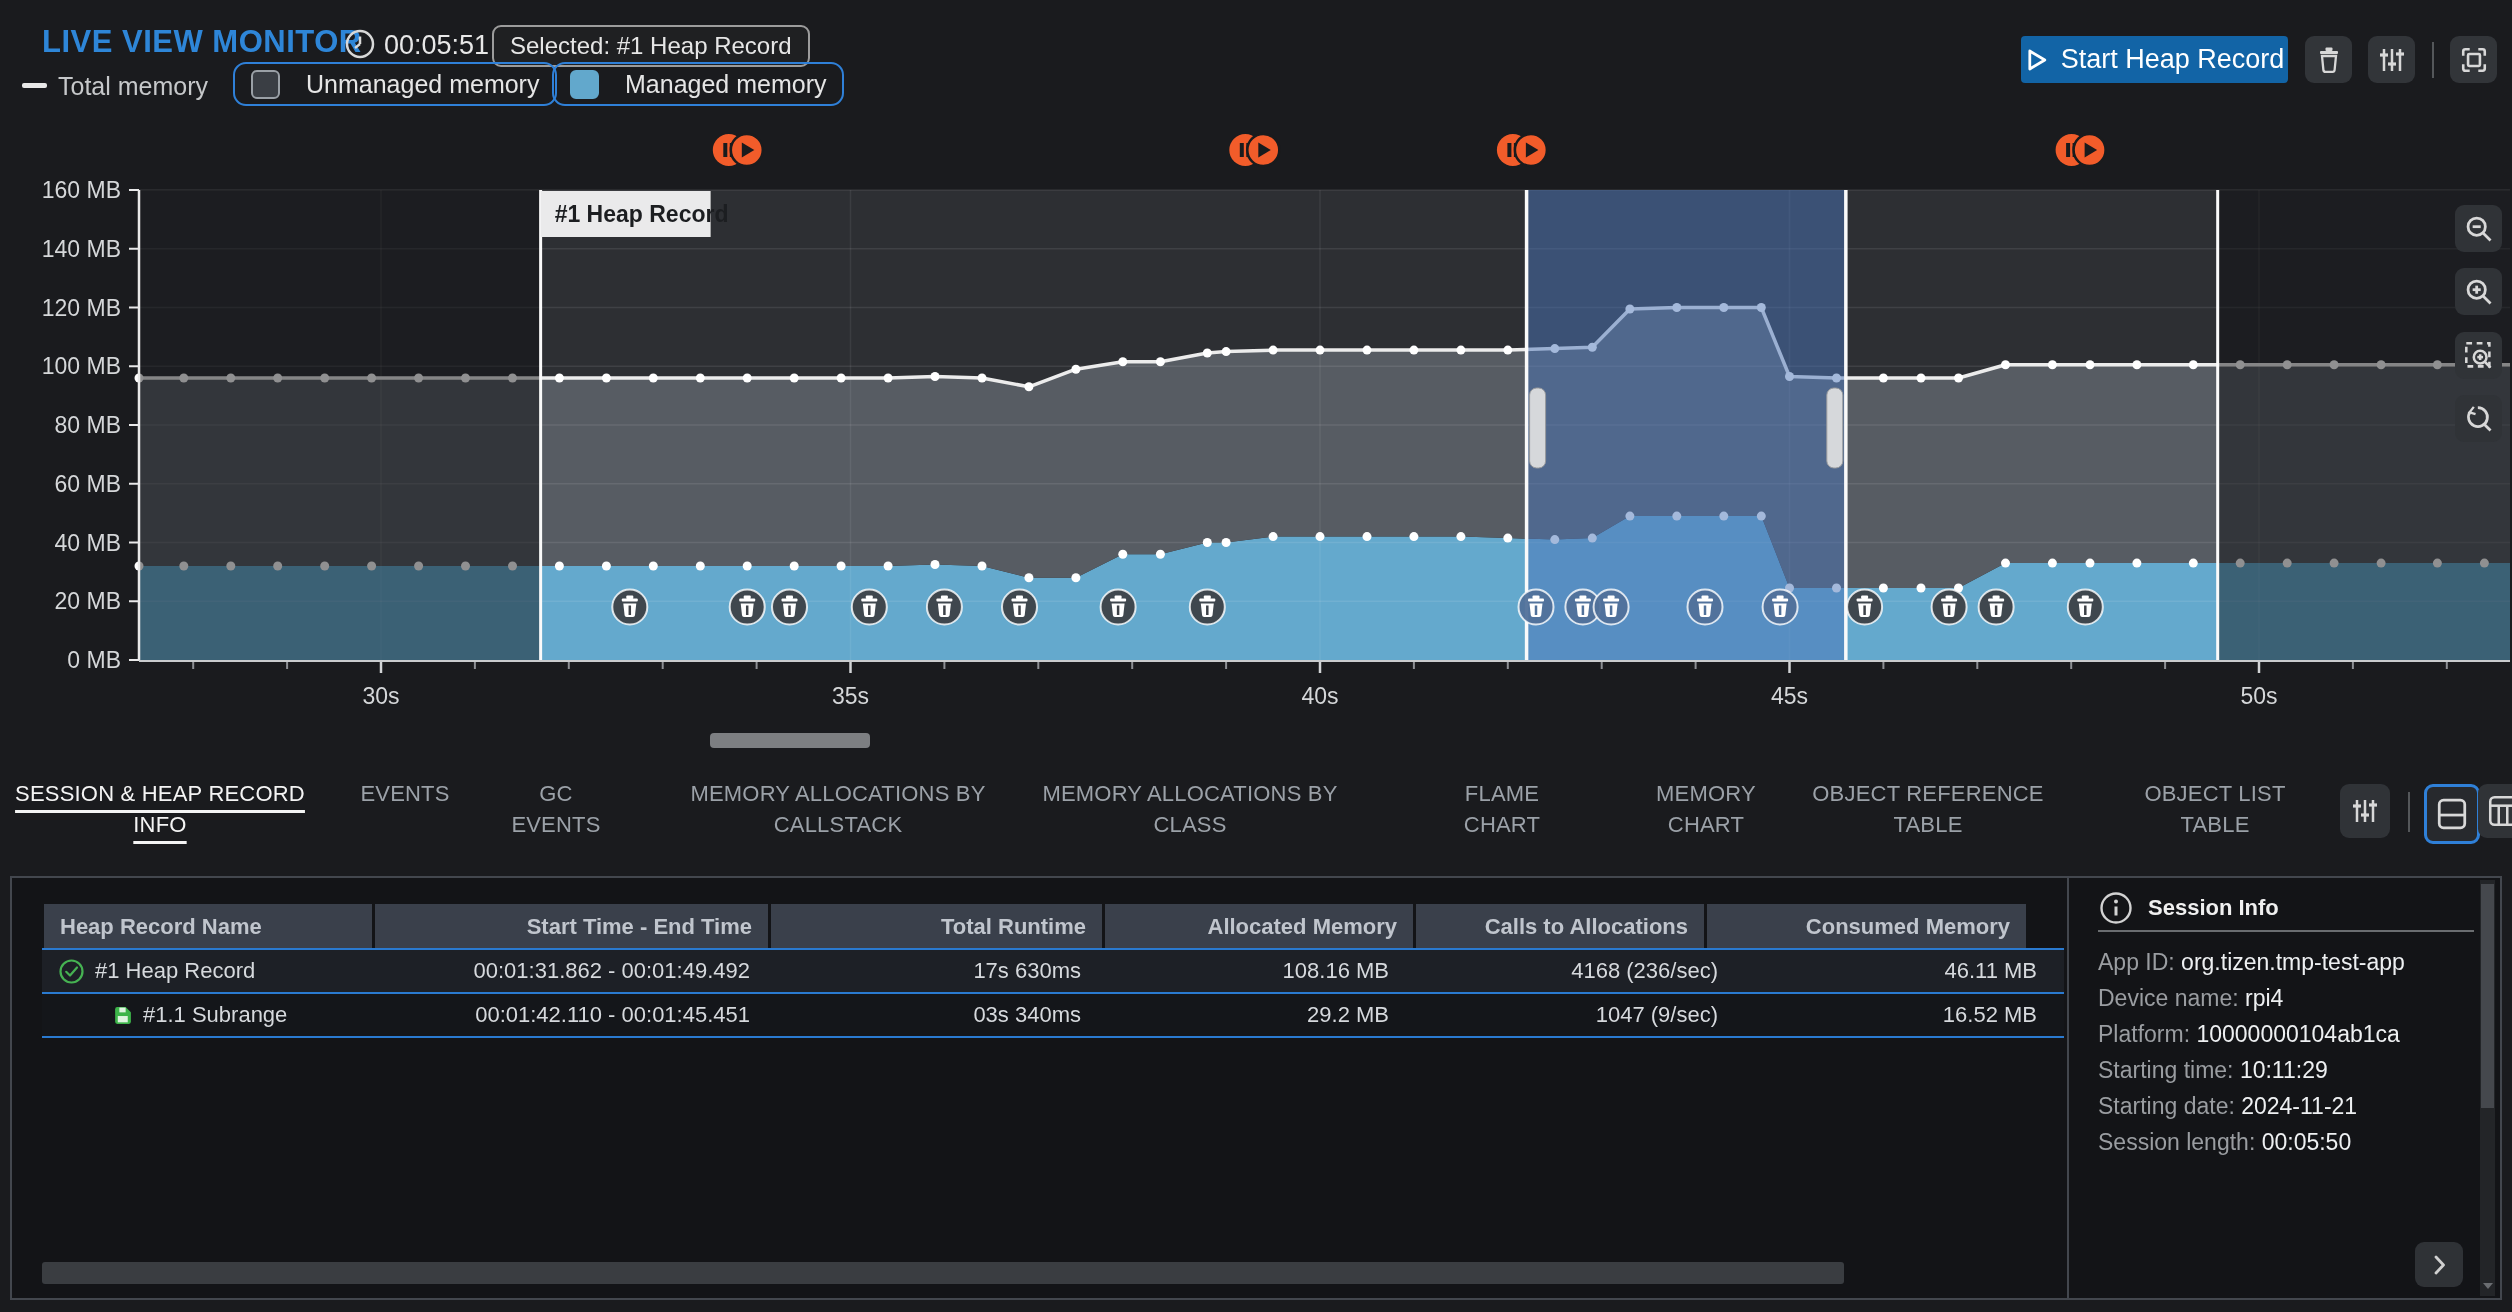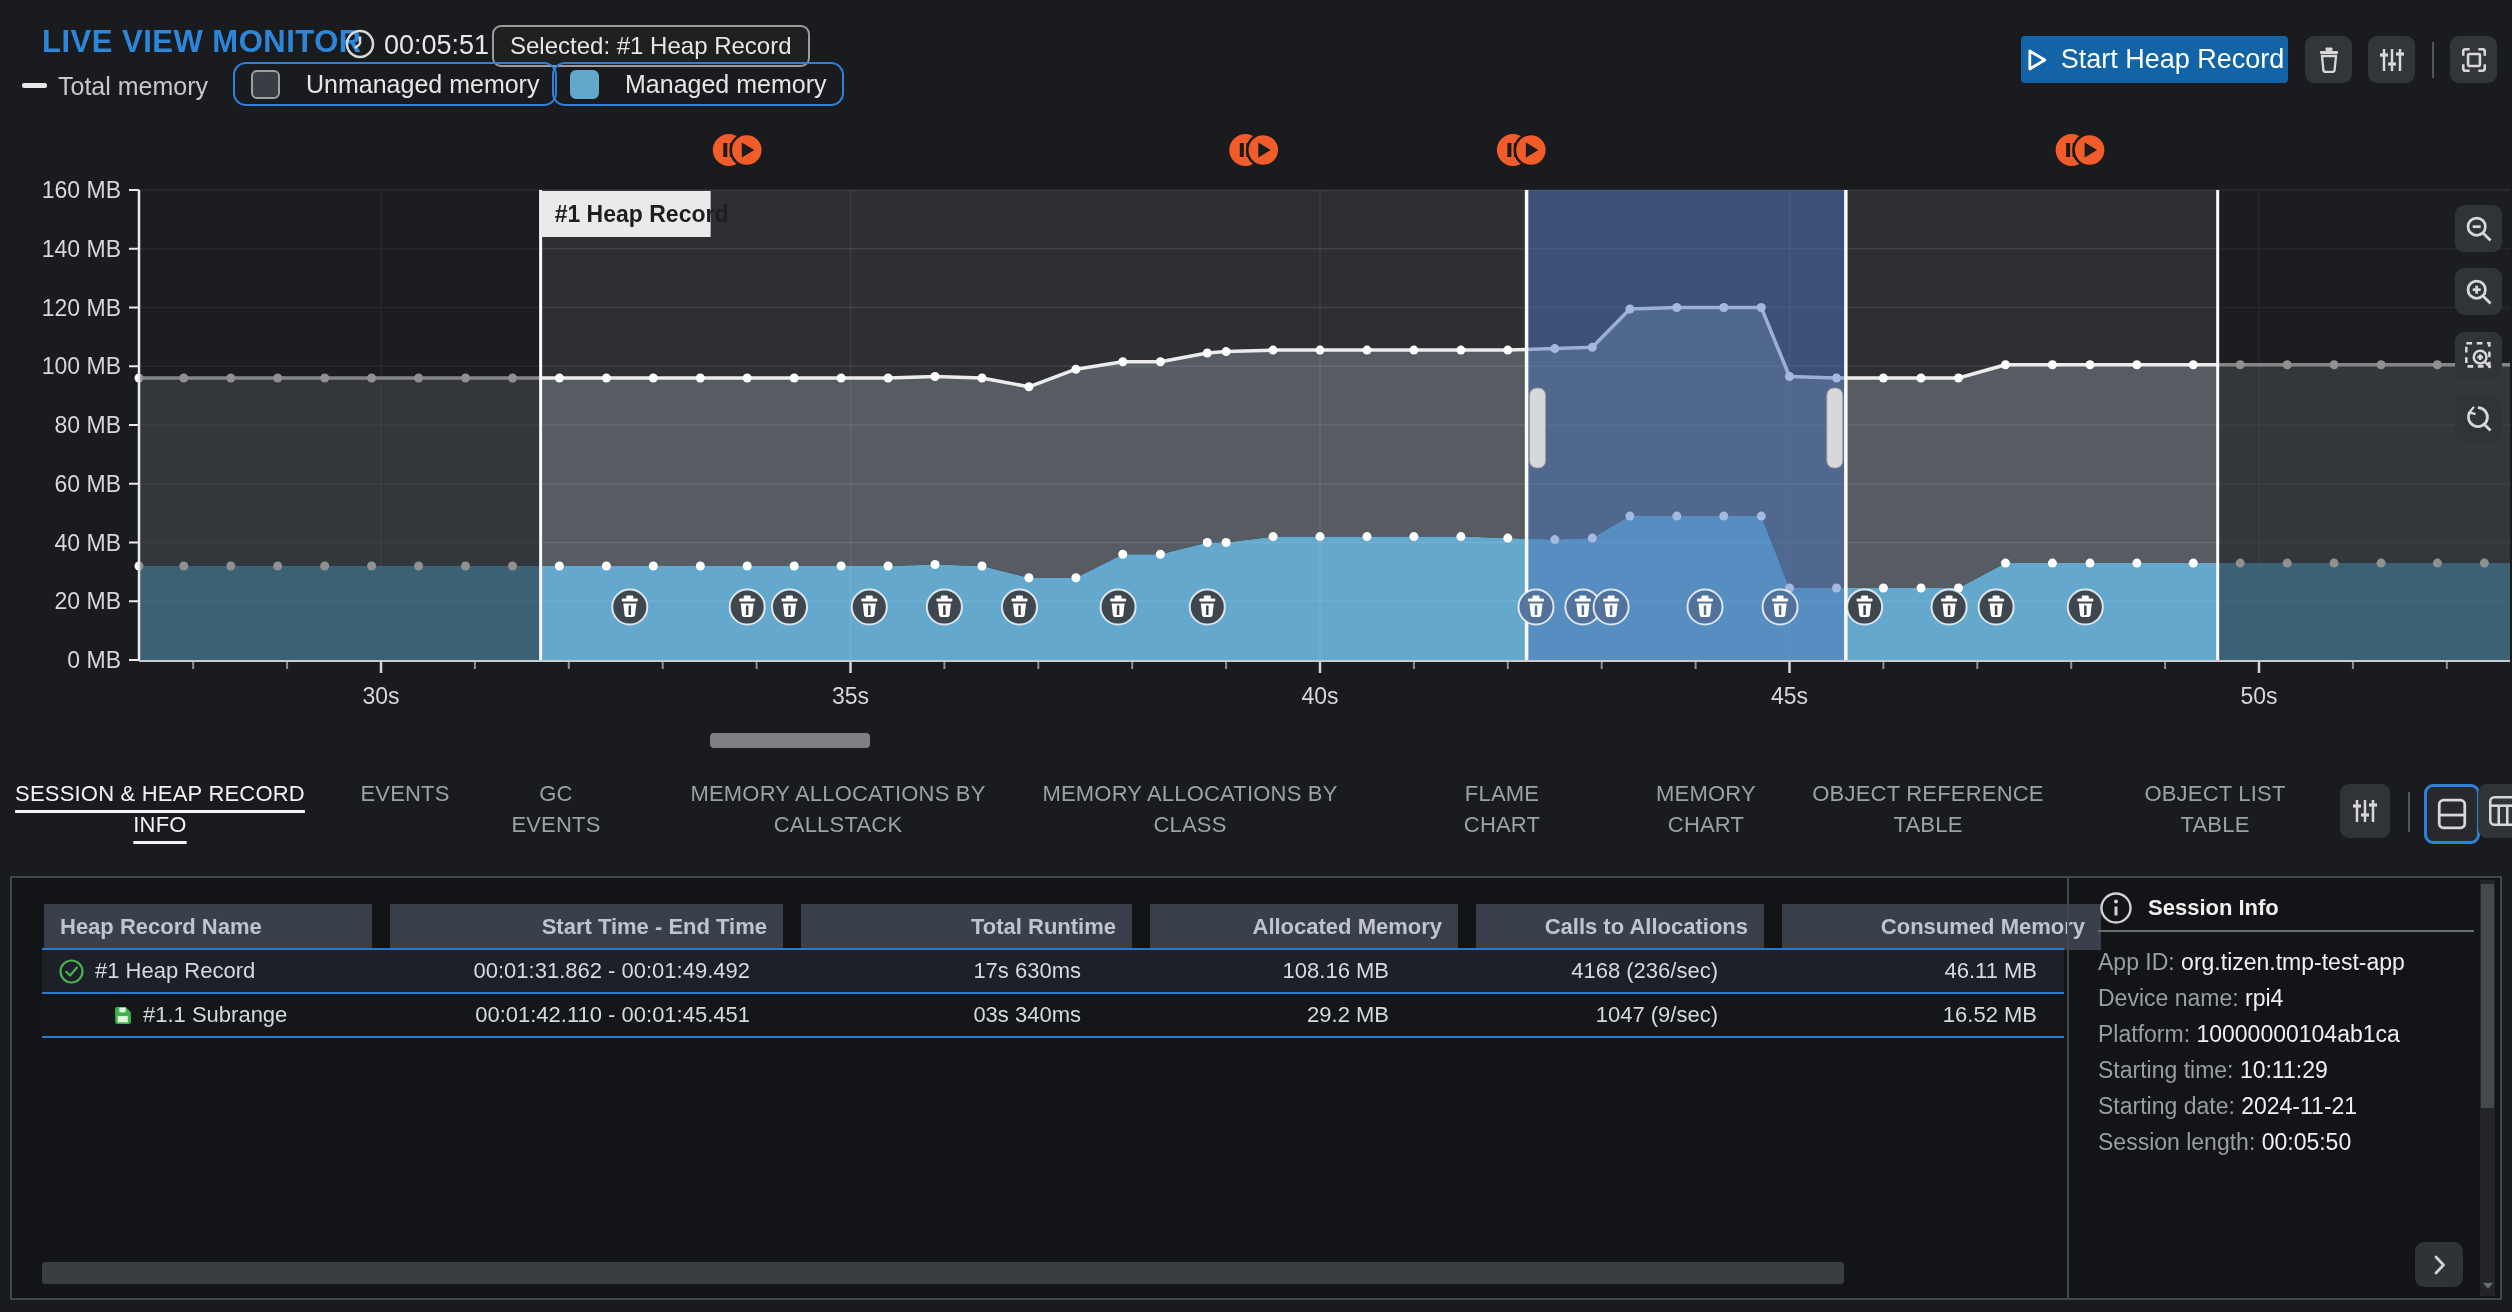--- a/index.html
+++ b/index.html
@@ -32,21 +32,21 @@
   
   .tabbar{left:0;top:770px;width:2512px;height:92px;}
   .tab{position:absolute;top:8px;transform:translateX(-50%);text-align:center;font-size:22px;
        font-weight:normal;color:#9ba1a8;line-height:31px;cursor:pointer;letter-spacing:.2px;}
   .tab.active{color:#f4f4f4;text-decoration:underline;text-decoration-thickness:2.5px;text-underline-offset:9px;}
   .tab-ic{position:absolute;top:14px;width:50px;height:54px;background:#303337;border-radius:9px;
           display:flex;align-items:center;justify-content:center;cursor:pointer;}
   .tab-ic.sel{border:3px solid #2f80d8;background:#27292d;}
   
   .panel{left:10px;top:876px;width:2492px;height:424px;border:2px solid #43474e;background:#131417;box-sizing:border-box;}
-  .thead{position:absolute;left:32px;top:26px;display:flex;gap:18px;}
+  .thead{position:absolute;left:32px;top:26px;display:flex;gap:3px;}
   .th{height:46px;background:#3a404b;color:#c0c5cd;font-size:22px;font-weight:bold;
       display:flex;align-items:center;box-sizing:border-box;padding:0 16px;}
   .th.r,.td.r{justify-content:flex-end;text-align:right;}
   .trows{position:absolute;left:30px;top:70px;width:2022px;}
   .trow{display:flex;border-bottom:2.5px solid #2a7ad0;height:42px;cursor:pointer;}
   .trow.first{border-top:2.5px solid #2a7ad0;background:#1d2026;}
   .trow.second{background:#14161a;}
   .td{font-size:22px;color:#d6d9dd;display:flex;align-items:center;box-sizing:border-box;padding:0 16px;}
   .namecell{gap:10px;}
   .indent{width:44px;flex:none;}

